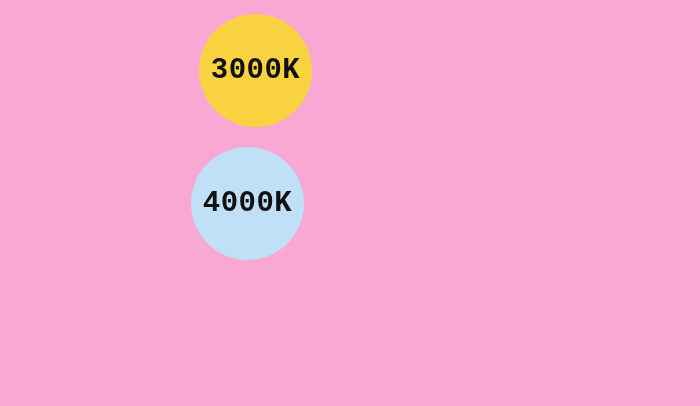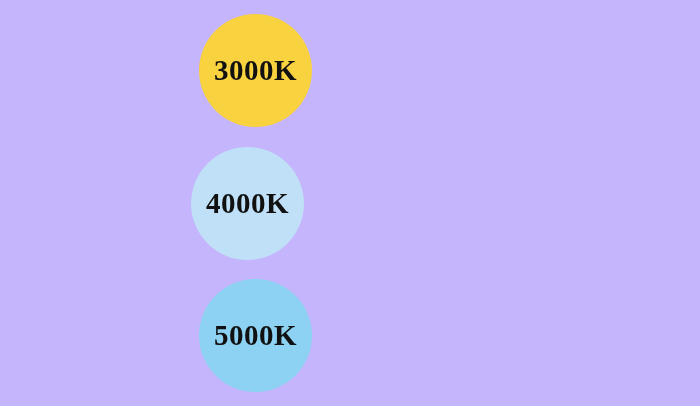--- a/index.html
+++ b/index.html
@@ -4,23 +4,23 @@
 <style>
   html, body {
     margin: 0;
     padding: 0;
     background: #ffffff;
   }
   .canvas {
     position: relative;
     width: 700px;
     height: 406px;
-    background: #c4b5fd;
+    background: #f9a8d4;
     overflow: hidden;
-    font-family: Liberation Serif, serif;
+    font-family: Liberation Mono, monospace;
   }
   .swatch {
     position: absolute;
     width: 113px;
     height: 113px;
     border-radius: 50%;
     display: flex;
     align-items: center;
     justify-content: center;
   }
@@ -41,17 +41,14 @@
 <div class="canvas">
 
   <div class="swatch swatch-1" style="background-color: rgb(249, 210, 63);">
     <span class="swatch-label">3000K</span>
   </div>
 
   <div class="swatch swatch-2" style="background-color: rgb(191, 224, 246);">
     <span class="swatch-label">4000K</span>
   </div>
 
-  <div class="swatch swatch-3" style="background-color: rgb(141, 210, 242);">
-    <span class="swatch-label">5000K</span>
-  </div>
 
 </div>
 
 </body></html>

